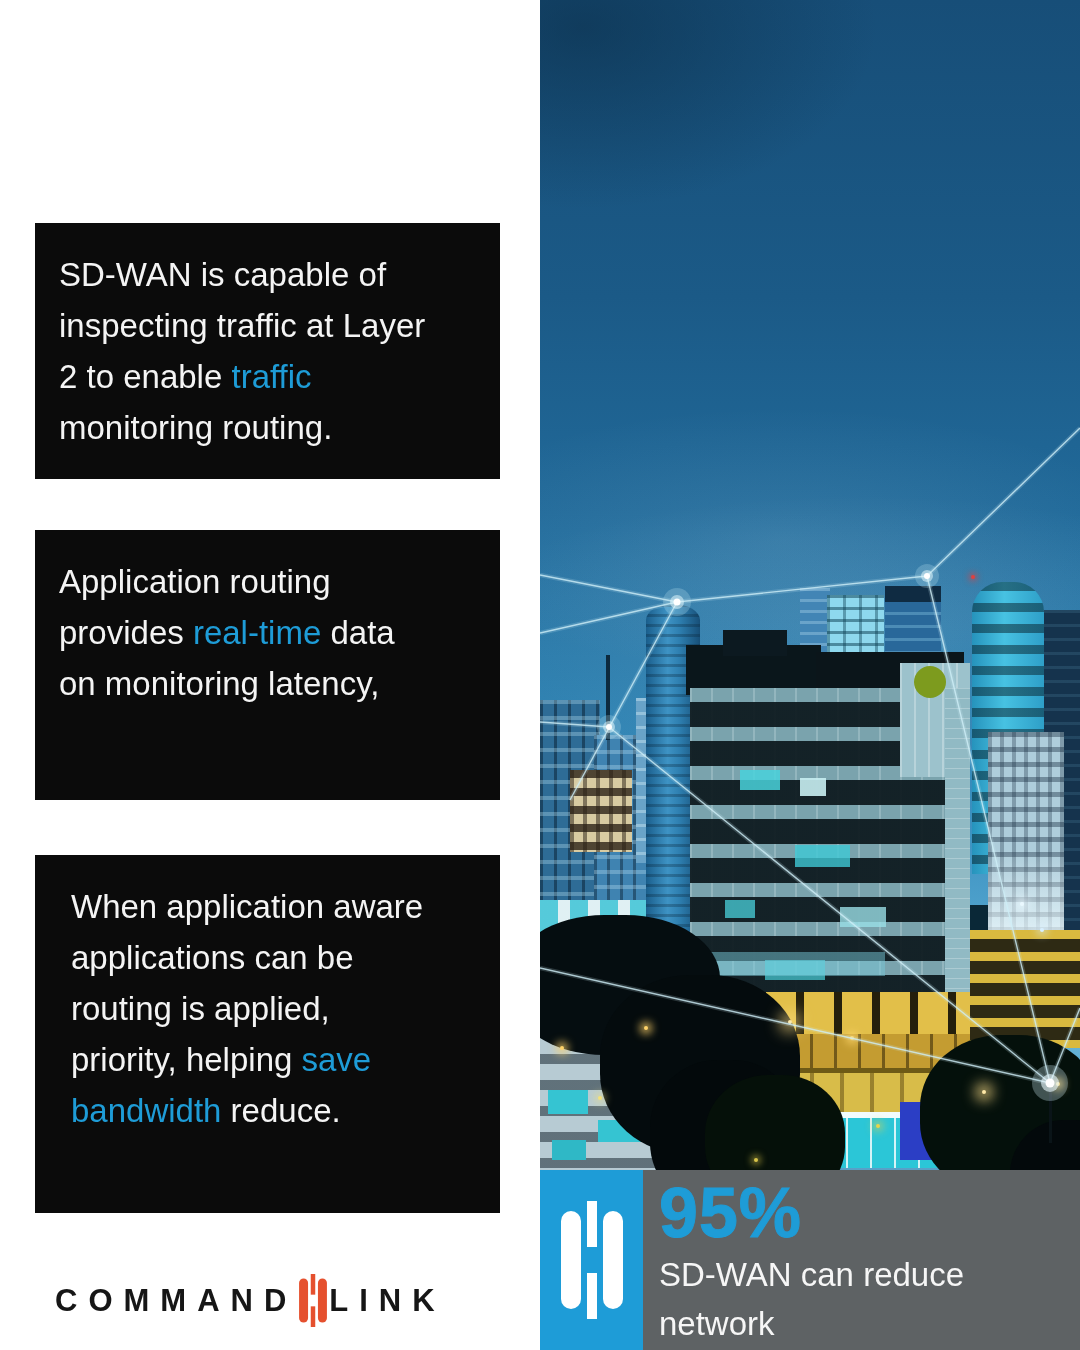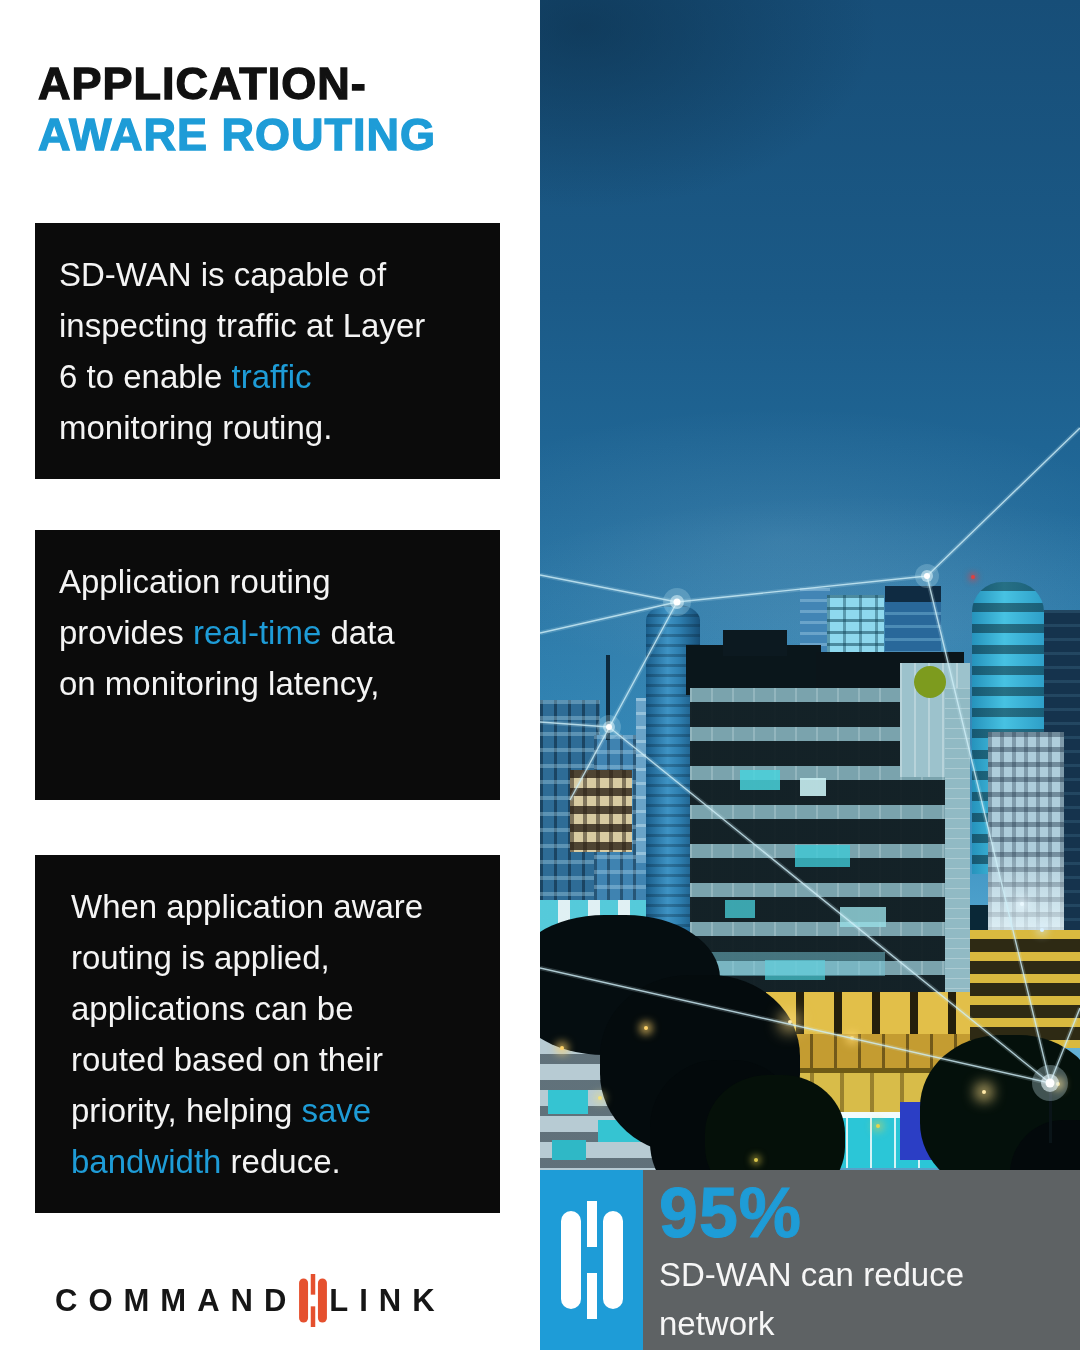--- a/index.html
+++ b/index.html
@@ -32,41 +32,36 @@
   .stat-panel{left:103px;top:1170px;width:437px;height:180px;background:var(--panel-gray,#5E6264);}
   .stat-value{position:absolute;left:16px;top:8px;font-size:70px;line-height:1;font-weight:700;
               letter-spacing:1px;color:var(--accent,#1E9CD7);-webkit-text-stroke:1px var(--accent,#1E9CD7);}
   .stat-text{position:absolute;left:16px;top:80px;font-size:33px;line-height:49px;color:#F6F6F6;}
 </style>
 </head>
 <body>
 
 <div class="canvas">
 
-  <div class="title">
-    <div>APPLICATION-</div>
-    <div class="l2">AWARE ROUTING</div>
-  </div>
 
   <div class="card" style="top:223px;min-height:255px;">
       <div class="tline"><span>SD-WAN is capable of</span></div>
       <div class="tline"><span>inspecting traffic at Layer</span></div>
-      <div class="tline"><span>6 to enable </span><span class="hl">traffic</span></div>
+      <div class="tline"><span>2 to enable </span><span class="hl">traffic</span></div>
       <div class="tline"><span>monitoring routing.</span></div>
     </div>
   <div class="card" style="top:530px;min-height:270px;">
       <div class="tline"><span>Application routing</span></div>
       <div class="tline"><span>provides </span><span class="hl">real-time</span><span> data</span></div>
       <div class="tline"><span>on monitoring latency,</span></div>
     </div>
   <div class="card" style="top:855px;min-height:358px;padding-left:36px;">
       <div class="tline"><span>When application aware</span></div>
+      <div class="tline"><span>applications can be</span></div>
       <div class="tline"><span>routing is applied,</span></div>
-      <div class="tline"><span>applications can be</span></div>
-      <div class="tline"><span>routed based on their</span></div>
       <div class="tline"><span>priority, helping </span><span class="hl">save</span></div>
       <div class="tline"><span class="hl">bandwidth</span><span> reduce.</span></div>
     </div>
 
   <div class="brand">
     <span class="word">COMMAND</span>
     <svg width="28" height="53" viewBox="0 0 62 118">
       <g fill="var(--logo-orange,#E5502E)">
         <rect x="0" y="10" width="20" height="98" rx="10"></rect>
         <rect x="26" y="0" width="10" height="46"></rect>

